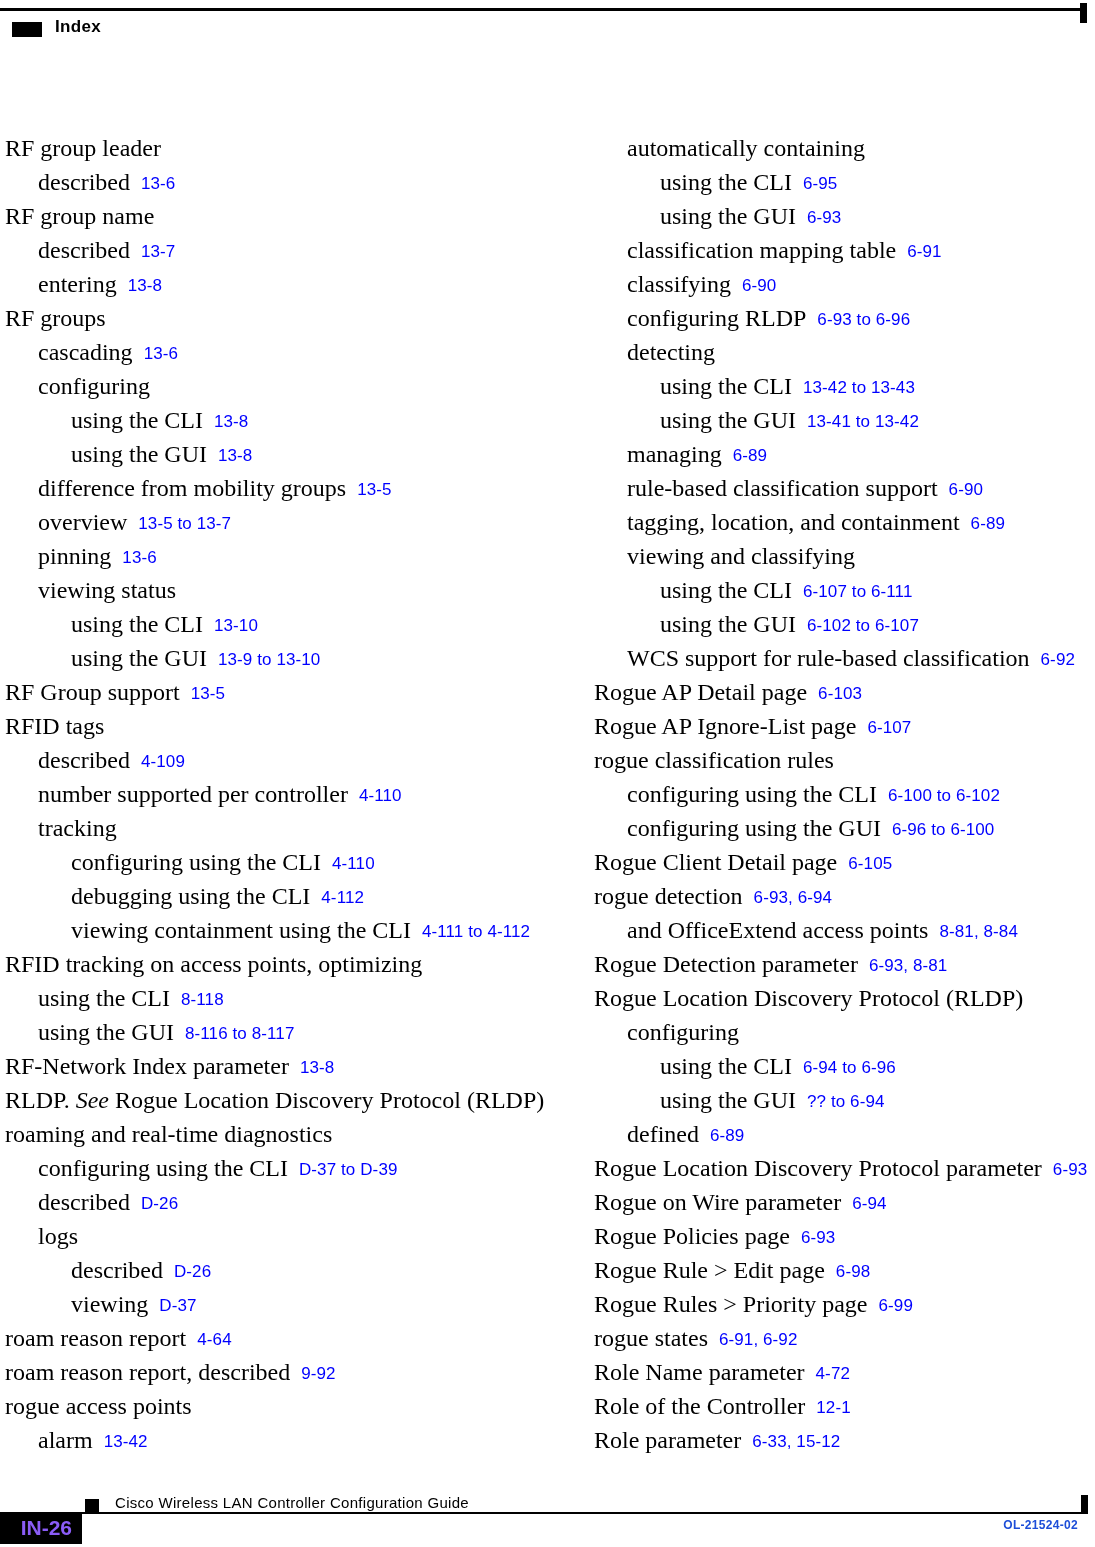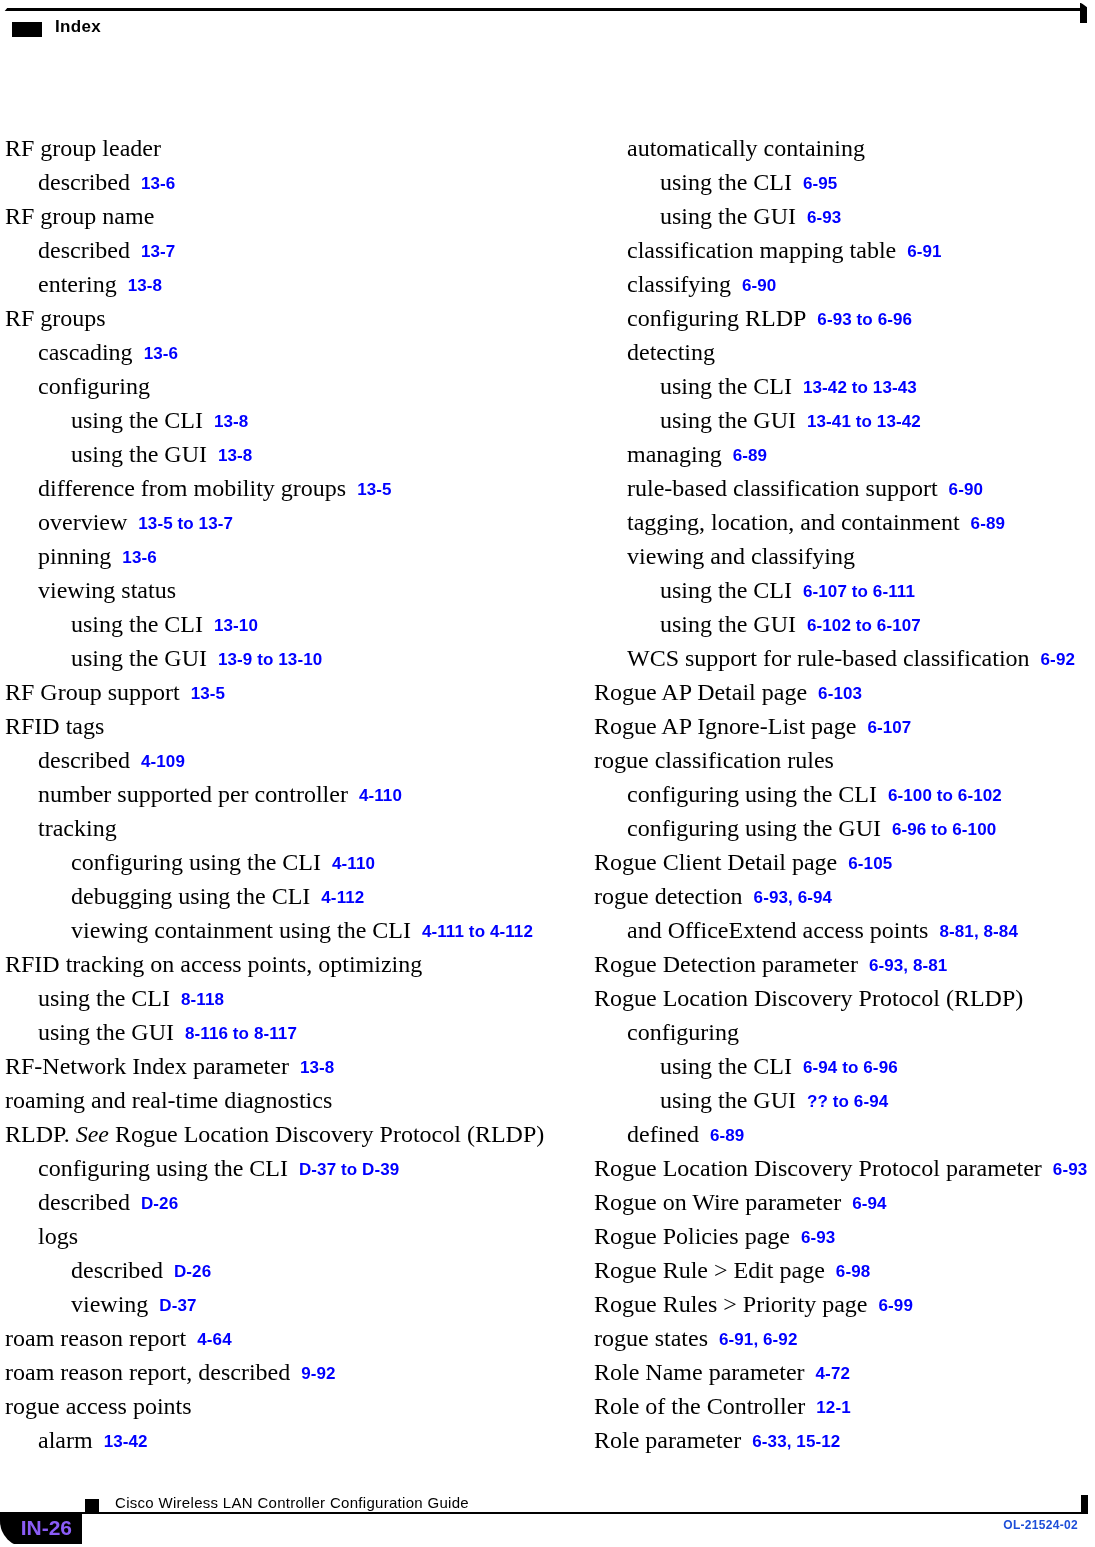--- a/index.html
+++ b/index.html
@@ -7,21 +7,20 @@
     padding: 0;
     background: #ffffff;
   }
   .page {
     position: relative;
     width: 1095px;
     height: 1547px;
     background: #ffffff;
     overflow: hidden;
     font-family: "Liberation Serif", "DejaVu Serif", serif;
-    border-radius: 26px;
   }
 
   
   .header-rule {
     position: absolute;
     left: 0;
     top: 8px;
     width: 1080px;
     height: 3px;
     background: #000000;
@@ -72,21 +71,21 @@
   }
   .lvl0 { padding-left: 0px; }
   .lvl1 { padding-left: 33px; }
   .lvl2 { padding-left: 66px; }
 
   .entry .term { }
   .entry .term .it { font-style: italic; }
 
   .entry .ref {
     font-family: "Liberation Sans Narrow", "Liberation Sans", sans-serif;
-    font-weight: bold;
+    font-weight: normal;
     font-size: 17px;
     color: #0000ff;
     letter-spacing: 0.1px;
     margin-left: 11px;
     vertical-align: 1px;
   }
 
   
   .footer-rule {
     position: absolute;
@@ -189,22 +188,22 @@
       <div class="entry lvl1"><span class="term">described</span><span class="ref">4-109</span></div>
       <div class="entry lvl1"><span class="term">number supported per controller</span><span class="ref">4-110</span></div>
       <div class="entry lvl1"><span class="term">tracking</span></div>
       <div class="entry lvl2"><span class="term">configuring using the CLI</span><span class="ref">4-110</span></div>
       <div class="entry lvl2"><span class="term">debugging using the CLI</span><span class="ref">4-112</span></div>
       <div class="entry lvl2"><span class="term">viewing containment using the CLI</span><span class="ref">4-111 to 4-112</span></div>
       <div class="entry lvl0"><span class="term">RFID tracking on access points, optimizing</span></div>
       <div class="entry lvl1"><span class="term">using the CLI</span><span class="ref">8-118</span></div>
       <div class="entry lvl1"><span class="term">using the GUI</span><span class="ref">8-116 to 8-117</span></div>
       <div class="entry lvl0"><span class="term">RF-Network Index parameter</span><span class="ref">13-8</span></div>
+      <div class="entry lvl0"><span class="term">RLDP. <span class="it">See</span> Rogue Location Discovery Protocol (RLDP)</span></div>
       <div class="entry lvl0"><span class="term">roaming and real-time diagnostics</span></div>
-      <div class="entry lvl0"><span class="term">RLDP. <span class="it">See</span> Rogue Location Discovery Protocol (RLDP)</span></div>
       <div class="entry lvl1"><span class="term">configuring using the CLI</span><span class="ref">D-37 to D-39</span></div>
       <div class="entry lvl1"><span class="term">described</span><span class="ref">D-26</span></div>
       <div class="entry lvl1"><span class="term">logs</span></div>
       <div class="entry lvl2"><span class="term">described</span><span class="ref">D-26</span></div>
       <div class="entry lvl2"><span class="term">viewing</span><span class="ref">D-37</span></div>
       <div class="entry lvl0"><span class="term">roam reason report</span><span class="ref">4-64</span></div>
       <div class="entry lvl0"><span class="term">roam reason report, described</span><span class="ref">9-92</span></div>
       <div class="entry lvl0"><span class="term">rogue access points</span></div>
       <div class="entry lvl1"><span class="term">alarm</span><span class="ref">13-42</span></div>
     </div>

